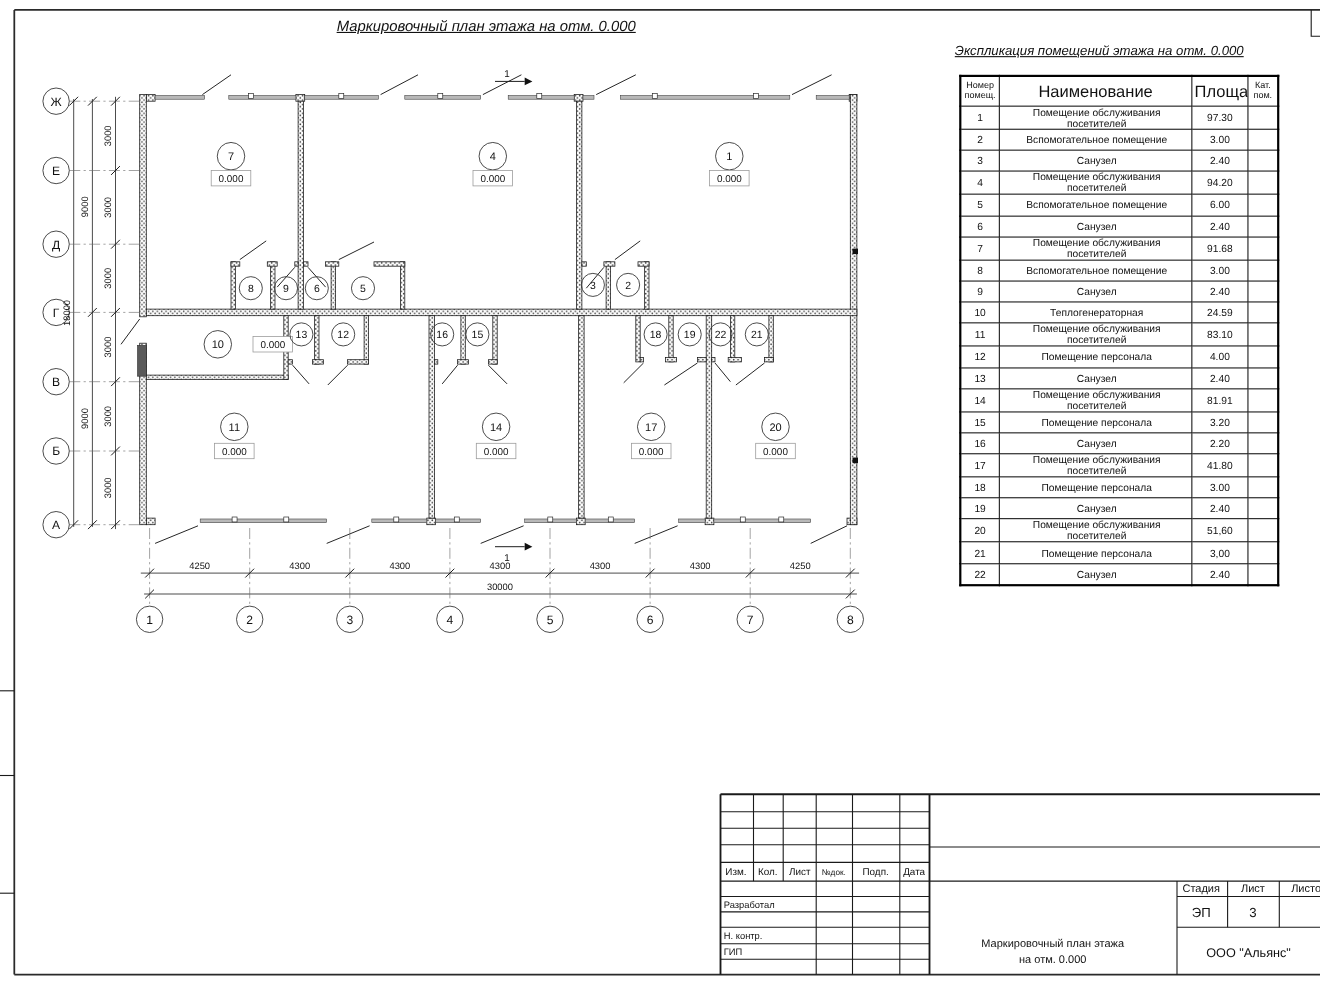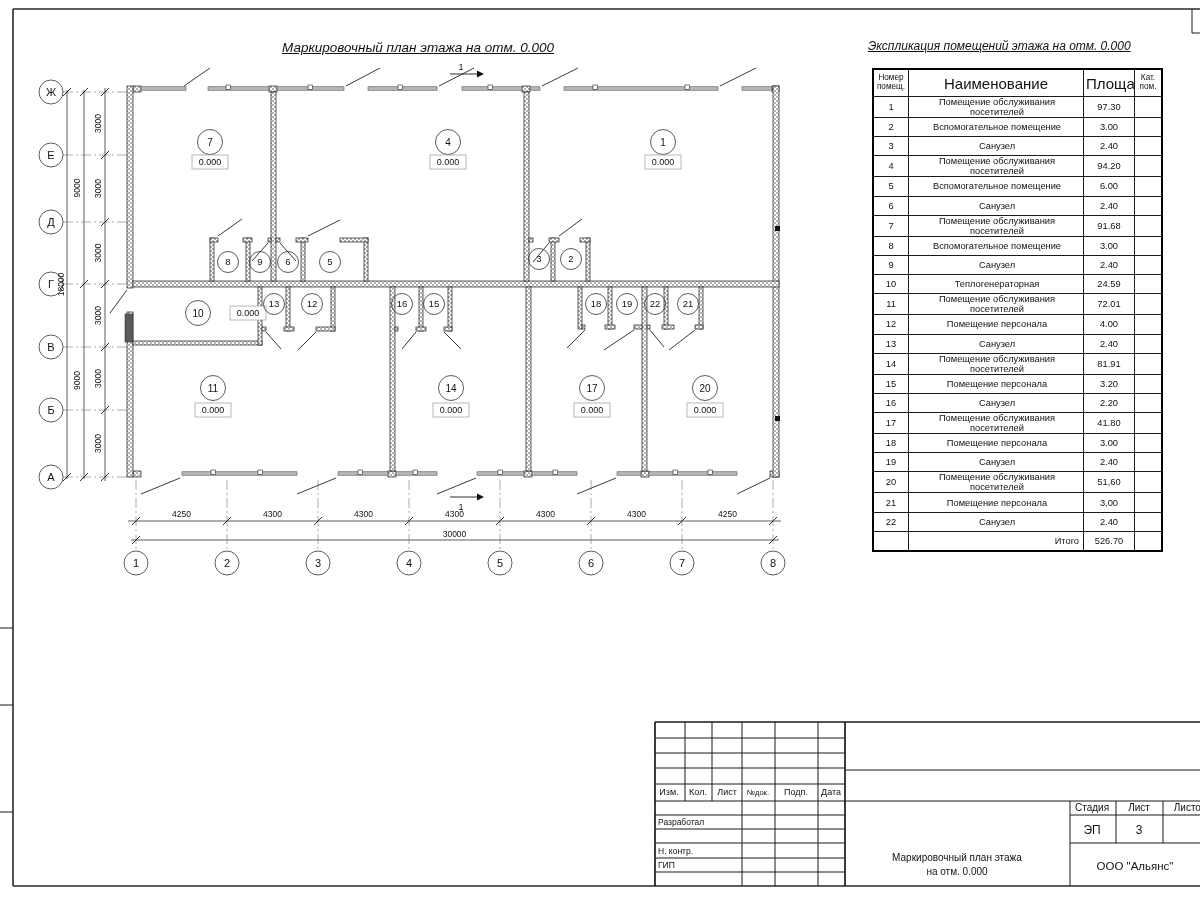--- a/index.html
+++ b/index.html
@@ -1,18 +1,18 @@
 <!DOCTYPE html>
 <html><head>
 <meta charset="utf-8">
 <style>
 html,body{margin:0;padding:0}
 body{width:1200px;height:900px;position:relative;background:#fff;font-family:"Liberation Sans",sans-serif;overflow:hidden}
 #sheet{position:absolute;left:0;top:0}
-.t-main{position:absolute;top:40px;left:282px;width:320px;text-align:left;font-size:13.5px;font-style:italic;text-decoration:underline;color:#111}
+.t-main{position:absolute;top:16px;left:282px;width:320px;text-align:center;font-size:13.5px;font-style:italic;text-decoration:underline;color:#111}
 .t-sched{position:absolute;top:39px;left:868px;width:276px;text-align:left;font-size:12px;font-style:italic;text-decoration:underline;color:#111}
 table.sched{position:absolute;left:872px;top:68px;border-collapse:collapse;table-layout:fixed;width:268px;border:2px solid #000000}
 .sched td,.sched th{border:1px solid #1a1a1a;font-weight:normal;font-size:9.3px;color:#111;padding:0 2px;overflow:hidden}
 .sched th{height:26px;font-size:15px}
 .sched td{height:18.2px;text-align:center}
 .sched td.nm{text-align:center;padding-left:4px}
 .sched td.tot{text-align:right;padding-right:4px}
 .sched .sm{font-size:8.2px;white-space:pre-line;line-height:1.05}
 svg text{fill:#111;font-family:"Liberation Sans",sans-serif}
 .w{fill:url(#hh);stroke:#1a1a1a;stroke-width:.7}
@@ -481,21 +481,21 @@
       </tr>
       <tr>
         <td>10</td>
         <td class="nm">Теплогенераторная</td>
         <td>24.59</td>
         <td></td>
       </tr>
       <tr>
         <td>11</td>
         <td class="nm">Помещение обслуживания посетителей</td>
-        <td>72.01</td>
+        <td>83.10</td>
         <td></td>
       </tr>
       <tr>
         <td>12</td>
         <td class="nm">Помещение персонала</td>
         <td>4.00</td>
         <td></td>
       </tr>
       <tr>
         <td>13</td>
@@ -550,20 +550,14 @@
         <td class="nm">Помещение персонала</td>
         <td>3,00</td>
         <td></td>
       </tr>
       <tr>
         <td>22</td>
         <td class="nm">Санузел</td>
         <td>2.40</td>
         <td></td>
       </tr>
-      <tr>
-        <td></td>
-        <td class="tot">Итого</td>
-        <td>526.70</td>
-        <td></td>
-      </tr>
     </tbody>
 </table>
 
 </body></html>

